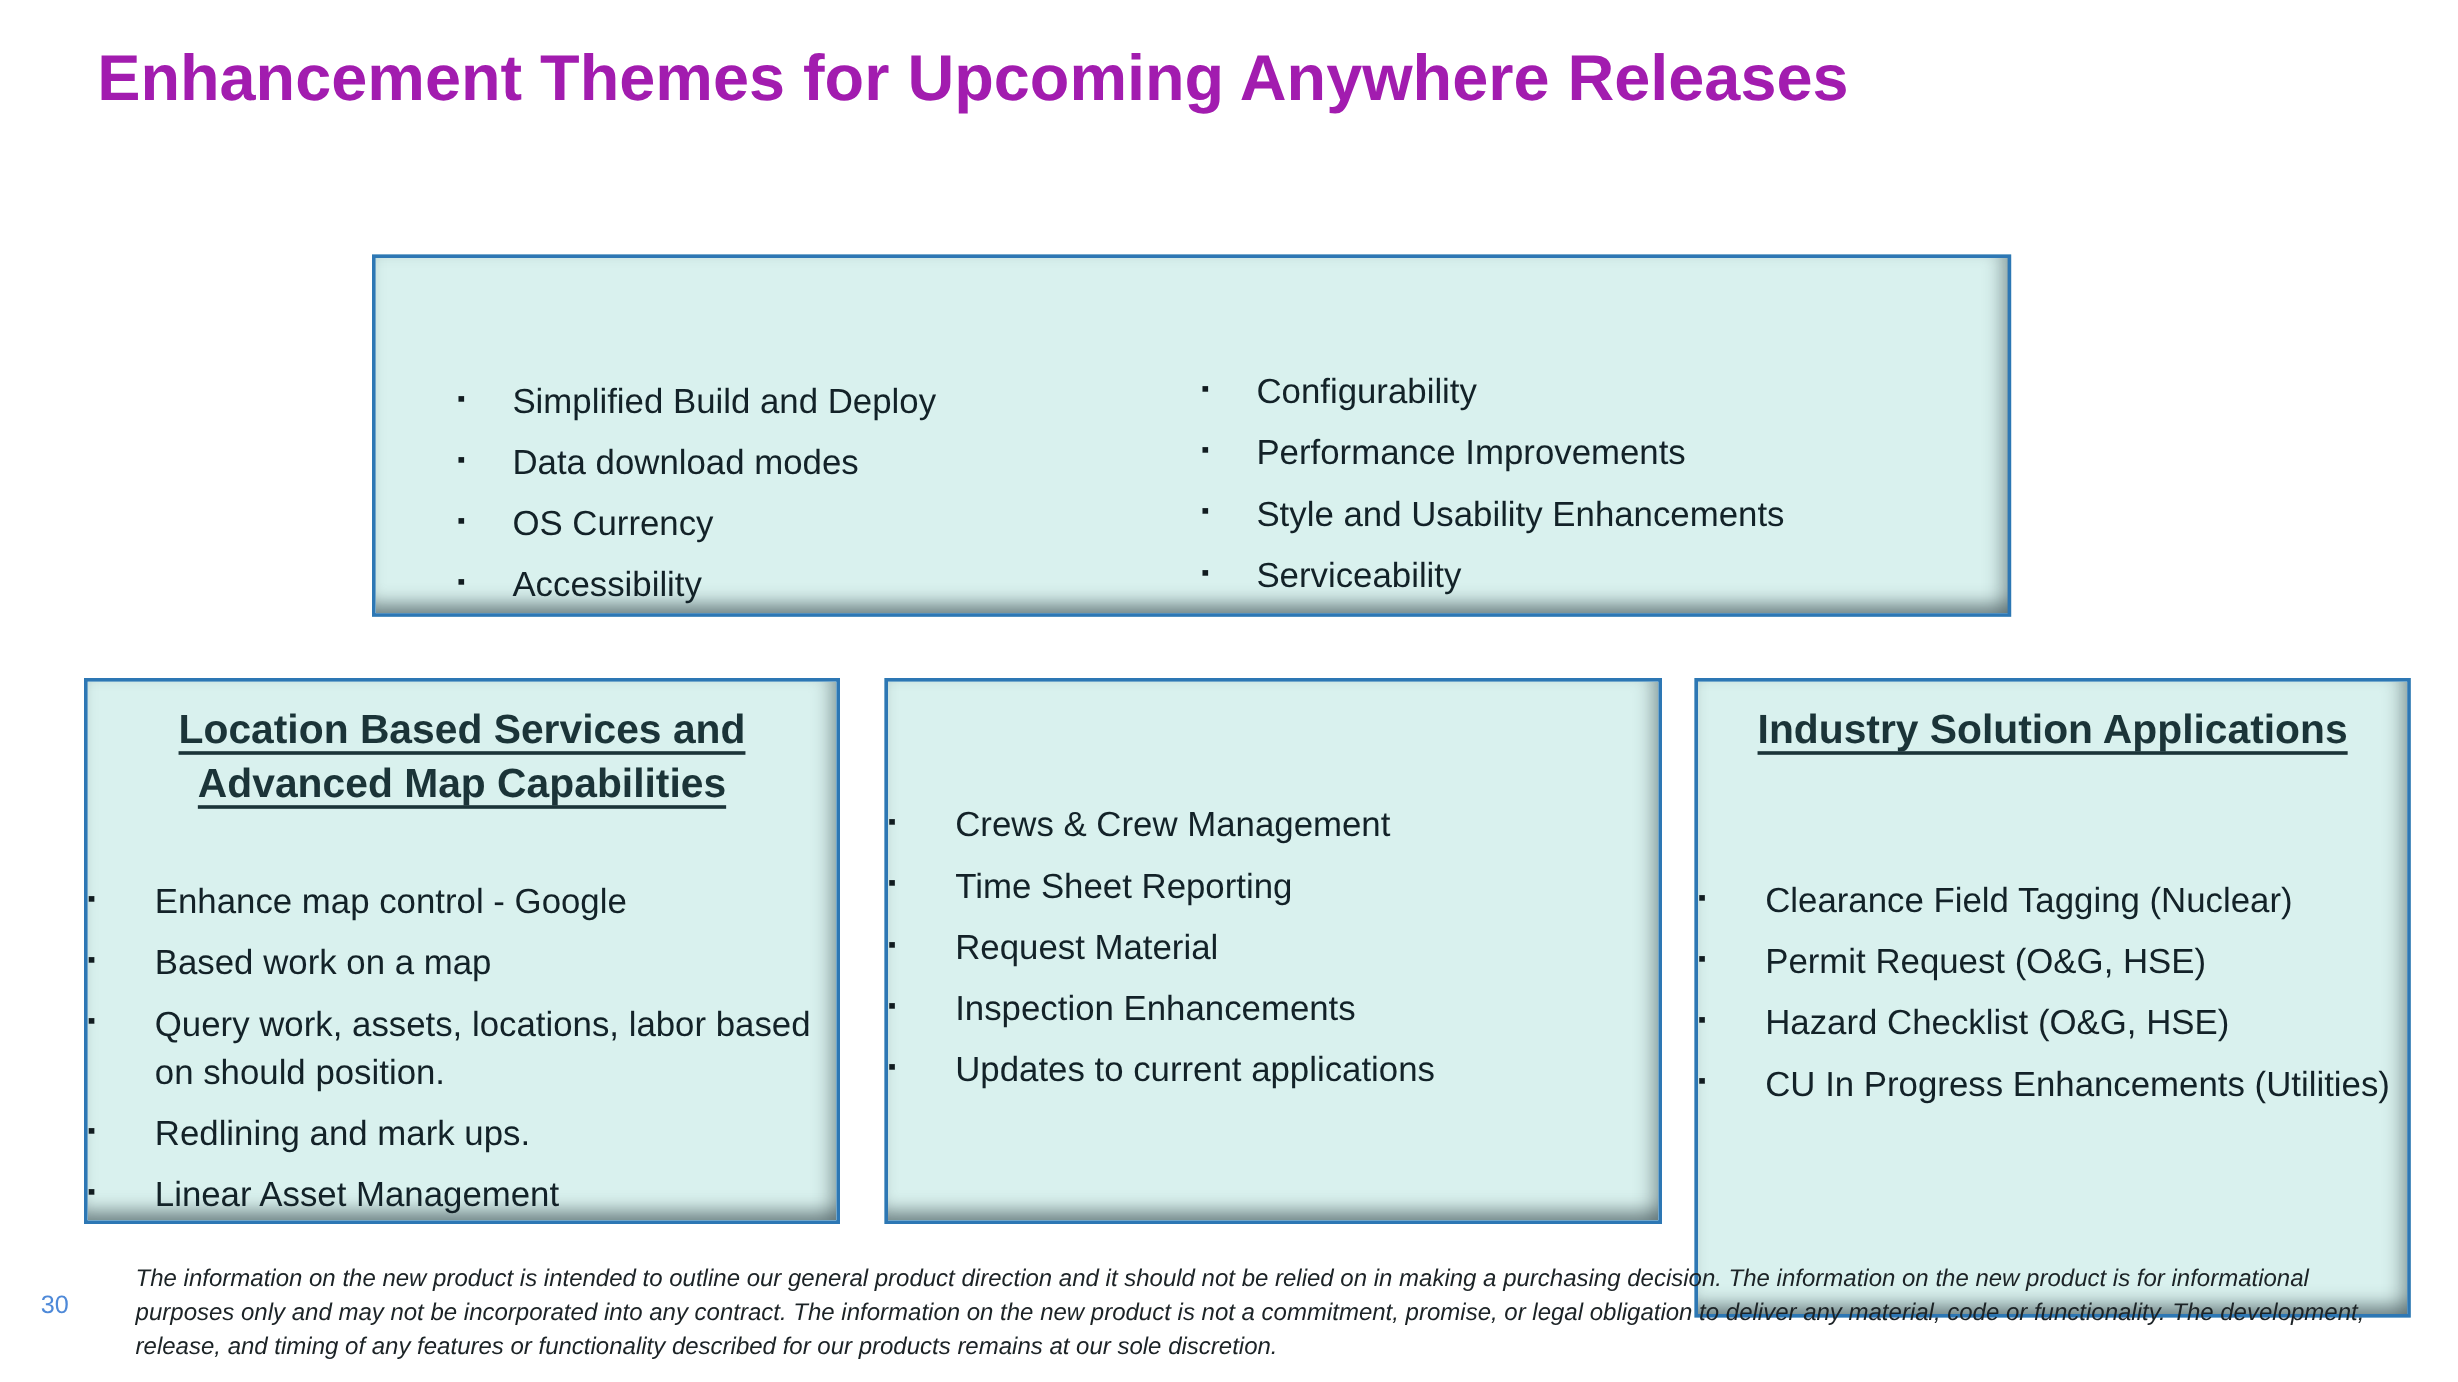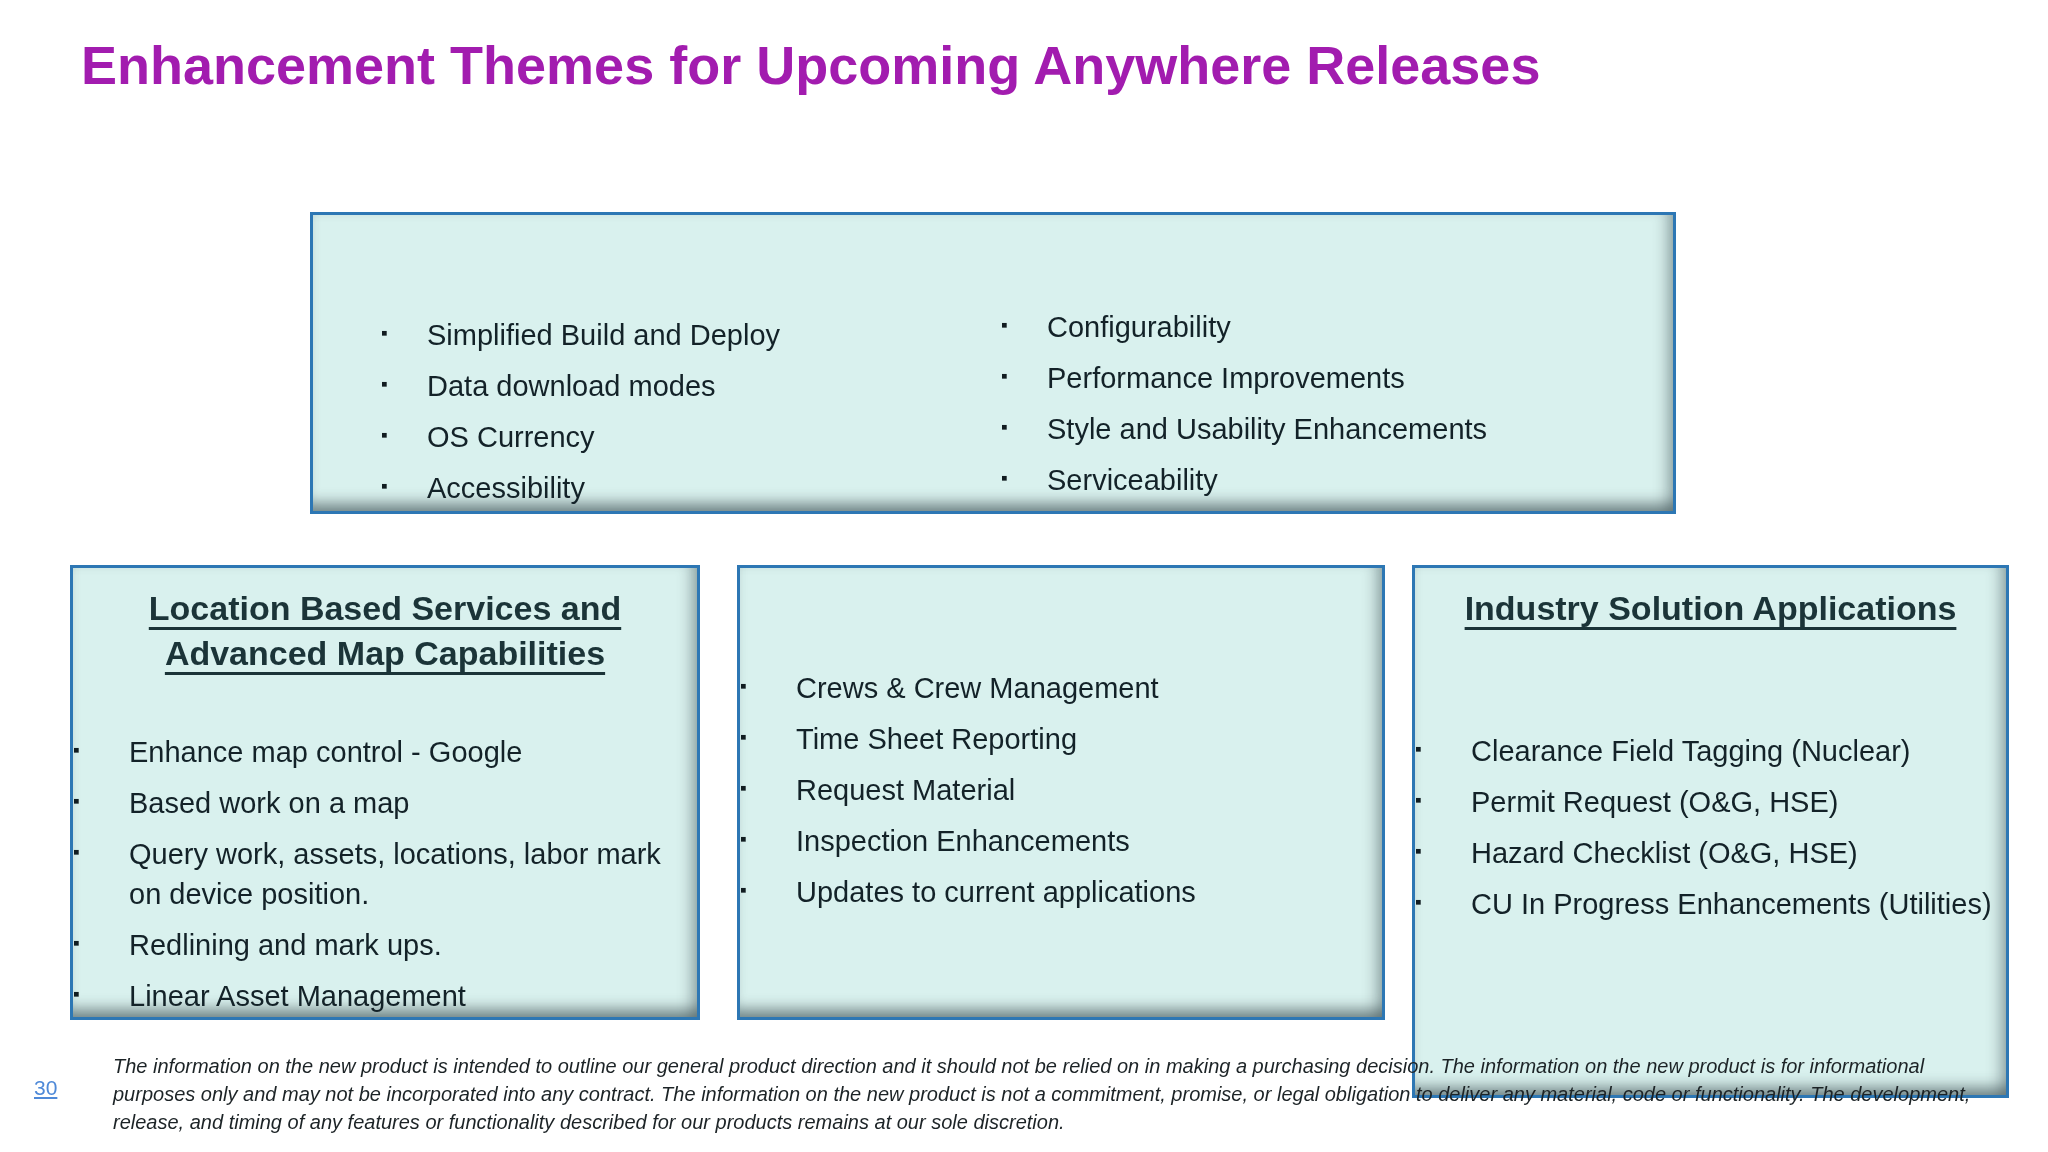--- a/index.html
+++ b/index.html
@@ -79,21 +79,20 @@
   .lower-list li { padding-left: 56px; margin-bottom: 13px; }
   .box-location .lower-list    { margin-top: 56px; }
   .box-application .lower-list { margin-top: 100px; }
   .box-industry .lower-list    { margin-top: 100px; }
 
   .page-number {
     position: absolute;
     left: 34px; top: 1076px;
     font-size: 21px;
     color: #4e89d8;
-    text-decoration: underline;
   }
   .disclaimer {
     position: absolute;
     left: 113px; top: 1052px;
     width: 1876px;
     font-size: 20px;
     line-height: 1.4;
     color: #1c2326;
     font-style: italic;
   }
@@ -120,21 +119,21 @@
       <li><span class="bullet-glyph">▪</span><span>Serviceability</span></li>
     </ul>
   </div>
 </div>
 
 <div class="tbox box-location">
   <div class="box-heading">Location Based Services and Advanced Map Capabilities</div>
   <ul class="bullets lower-list">
     <li><span class="bullet-glyph">▪</span><span>Enhance map control - Google</span></li>
     <li><span class="bullet-glyph">▪</span><span>Based work on a map</span></li>
-    <li><span class="bullet-glyph">▪</span><span>Query work, assets, locations, labor mark on device position.</span></li>
+    <li><span class="bullet-glyph">▪</span><span>Query work, assets, locations, labor based on should position.</span></li>
     <li><span class="bullet-glyph">▪</span><span>Redlining and mark ups.</span></li>
     <li><span class="bullet-glyph">▪</span><span>Linear Asset Management</span></li>
   </ul>
 </div>
 
 <div class="tbox box-application">
   <ul class="bullets lower-list">
     <li><span class="bullet-glyph">▪</span><span>Crews &amp; Crew Management</span></li>
     <li><span class="bullet-glyph">▪</span><span>Time Sheet Reporting</span></li>
     <li><span class="bullet-glyph">▪</span><span>Request Material</span></li>

